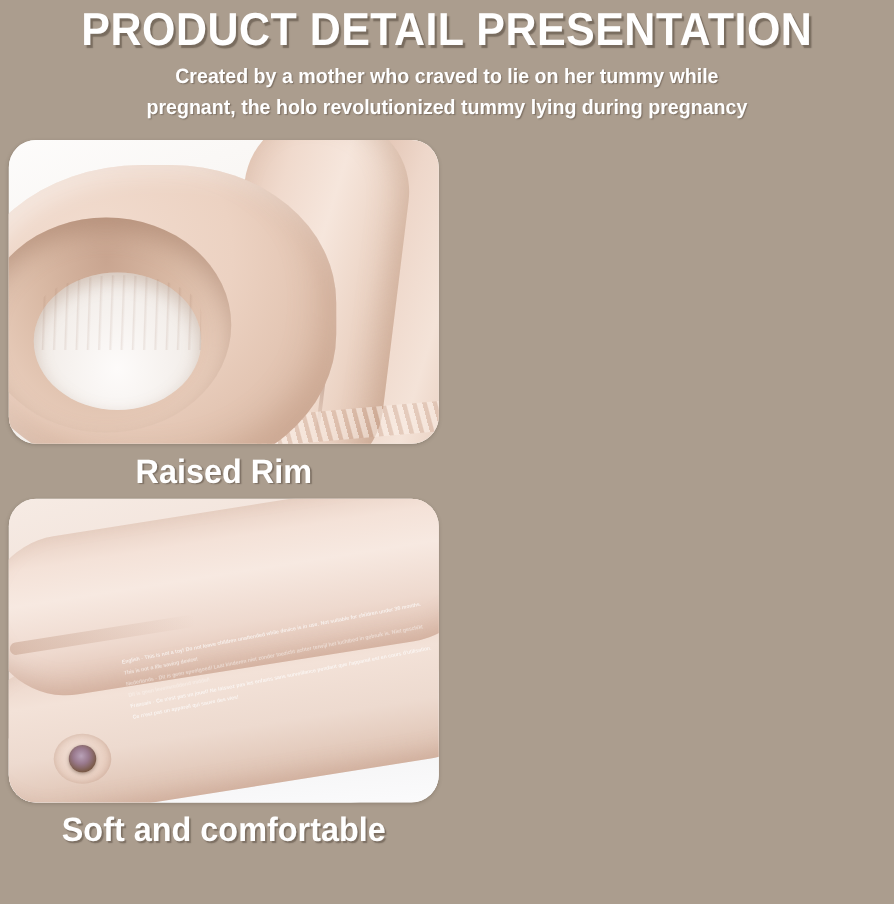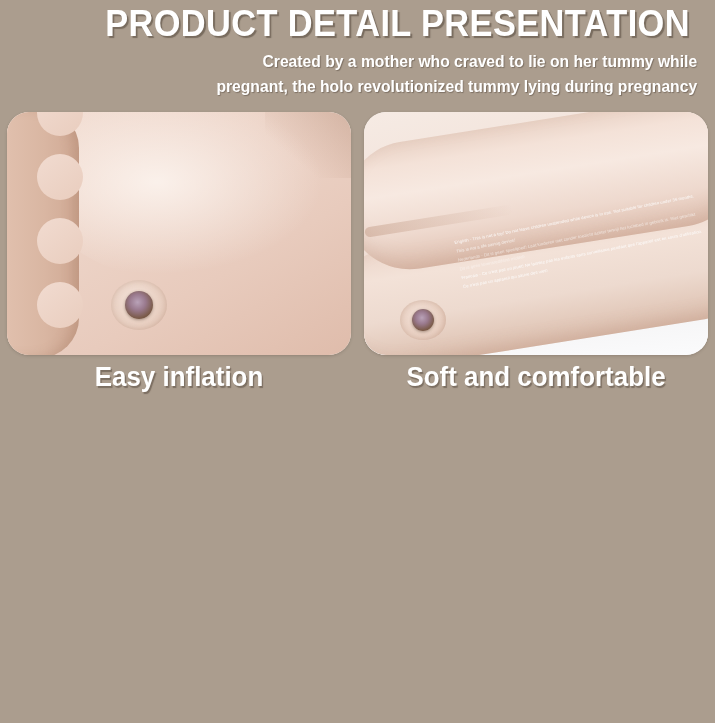--- a/index.html
+++ b/index.html
@@ -12,21 +12,21 @@
     background: #ab9d8e;
     font-family: "Liberation Sans", sans-serif;
     overflow: hidden;
     position: relative;
   }
 
   
   .header {
     width: 715px;
     padding-top: 4px;
-    text-align: right;
+    text-align: center;
     box-sizing: border-box;
   }
   .main-title {
     font-size: 37px;
     font-weight: bold;
     color: #ffffff;
     letter-spacing: 0.4px;
     line-height: 40px;
     margin: 0;
     transform: scaleX(0.93);
@@ -329,45 +329,44 @@
   <div class="subtitle">
     <span class="subtitle-line">Created by a mother who craved to lie on her tummy while</span>
     <span class="subtitle-line">pregnant, the holo revolutionized tummy lying during pregnancy</span>
   </div>
 </div>
 
 <div class="grid">
 
   <div class="row">
 
-
-
-  </div>
-
-  <div class="row">
-
     <div class="cell">
       <div class="panel">
         <div class="scene">
-          <div class="p3-bg"></div>
-          <div class="p3-sheen"></div>
-          <div class="p3-scallop">
-            <div class="scallop-notch" style="top:-18px"></div>
-            <div class="scallop-notch" style="top:46px"></div>
-            <div class="scallop-notch" style="top:110px"></div>
-            <div class="scallop-notch" style="top:174px"></div>
-          </div>
-          <div class="p3-corner-dark"></div>
-          <div class="valve" style="left:104px; top:168px; width:56px; height:50px;">
-            <div class="valve-core" style="left:14px; top:11px; width:28px; height:28px;"></div>
+          <div class="p1-bg"></div>
+          <div class="p1-bolster2"></div>
+          <div class="p1-bolster"></div>
+          <div class="p1-seam"></div>
+          <div class="p1-welt"></div>
+          <div class="p1-body">
+            <div class="p1-hole-outer">
+              <div class="p1-hole-inner"></div>
+              <div class="p1-ribs"></div>
+            </div>
           </div>
         </div>
       </div>
-      <div class="caption">Easy inflation</div>
+      <div class="caption">Raised Rim</div>
     </div>
+
+
+  </div>
+
+  <div class="row">
+
 
     <div class="cell">
       <div class="panel">
         <div class="scene">
           <div class="p4-bg"></div>
           <div class="p4-floor"></div>
           <div class="p4-roll-bottom"></div>
           <div class="p4-roll-top"></div>
           <div class="p4-edge-fold"></div>
           <div class="p4-print">

